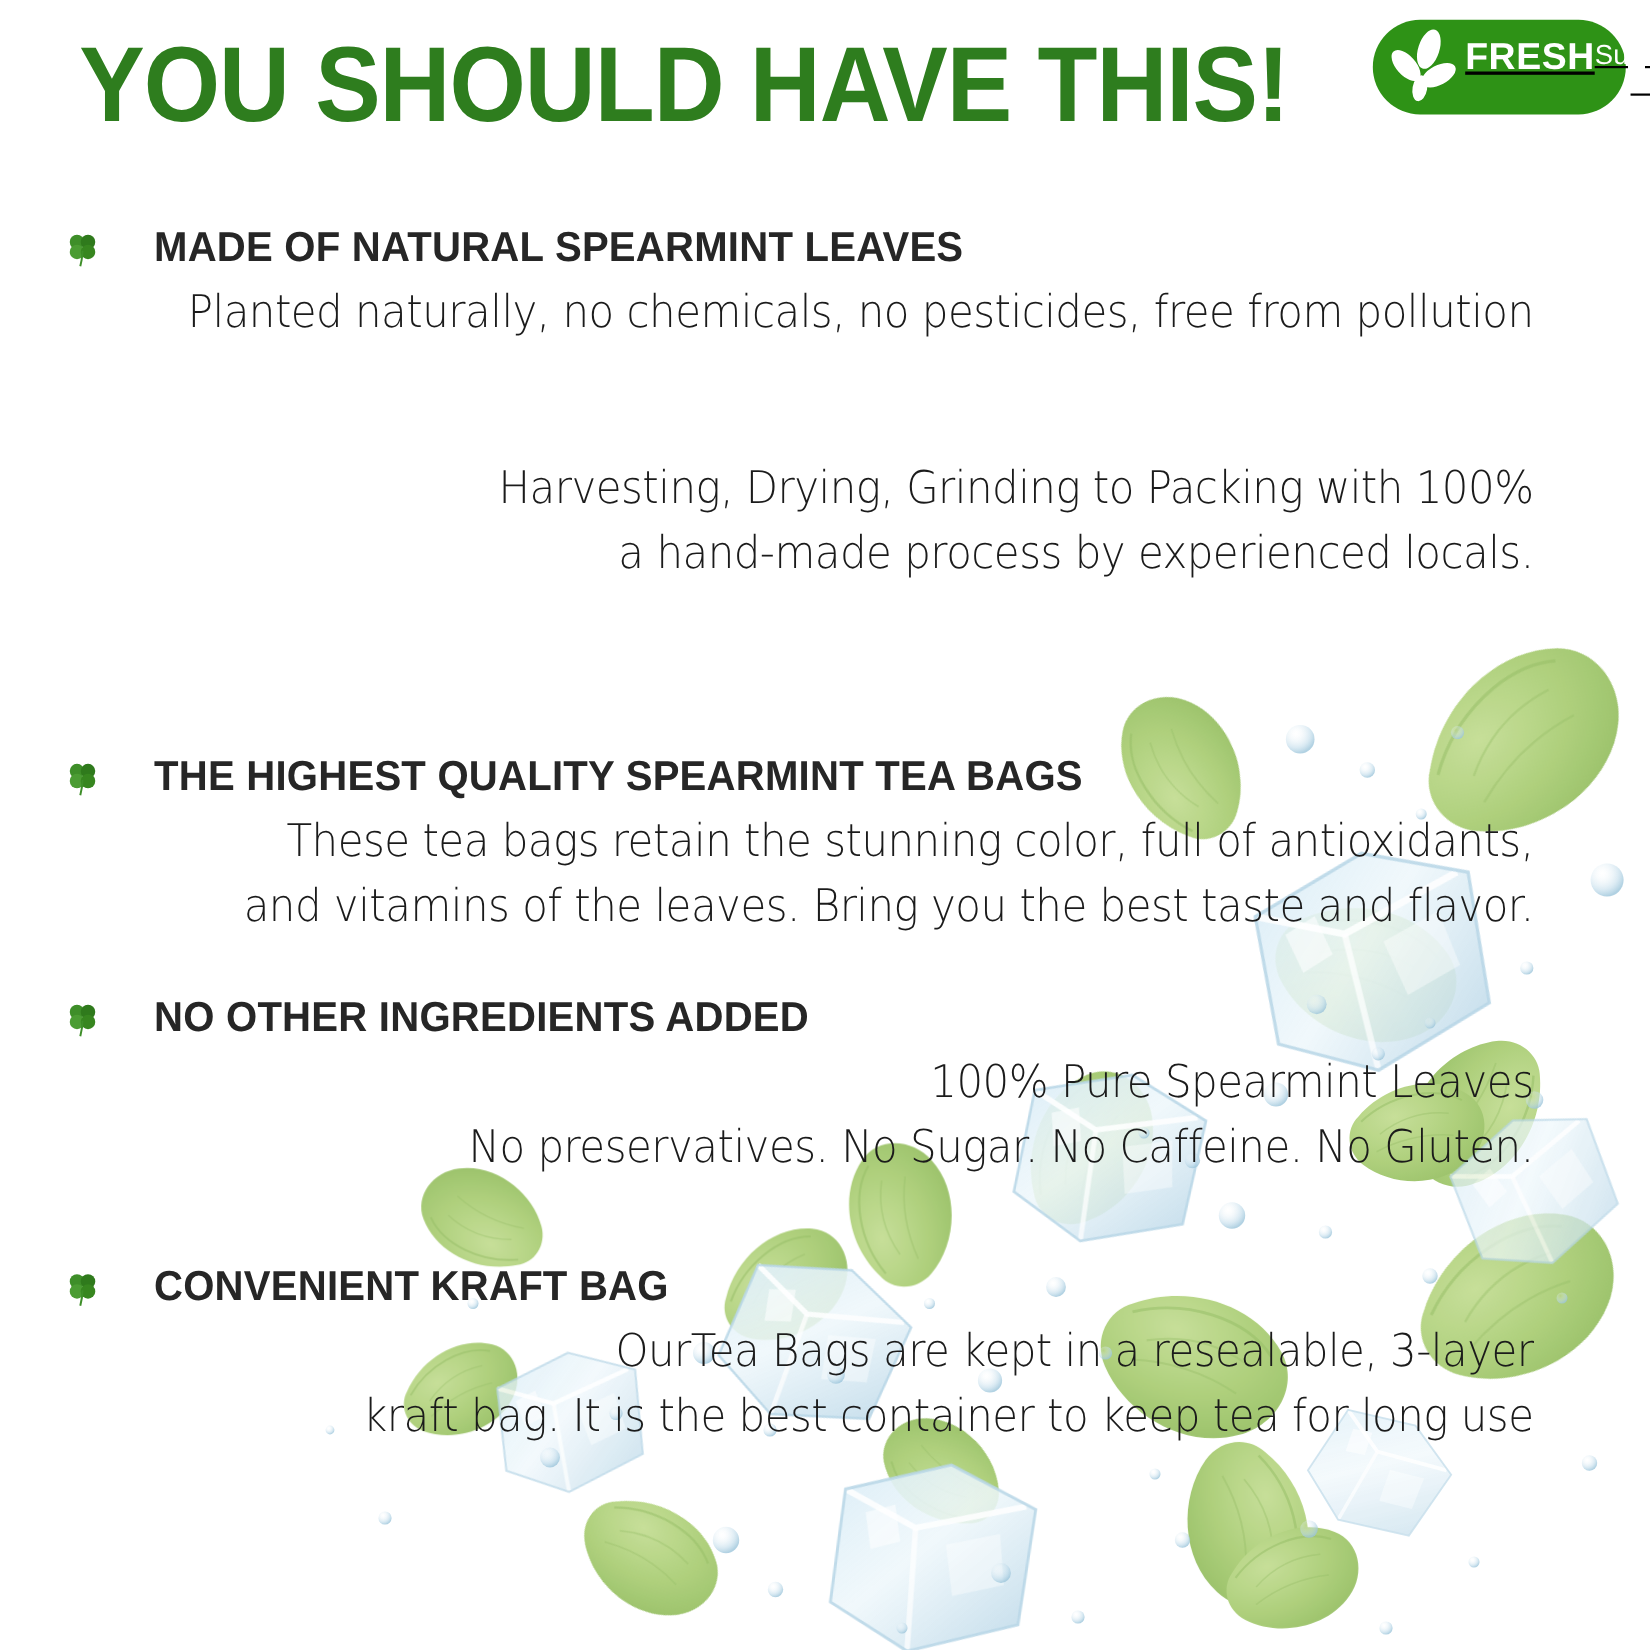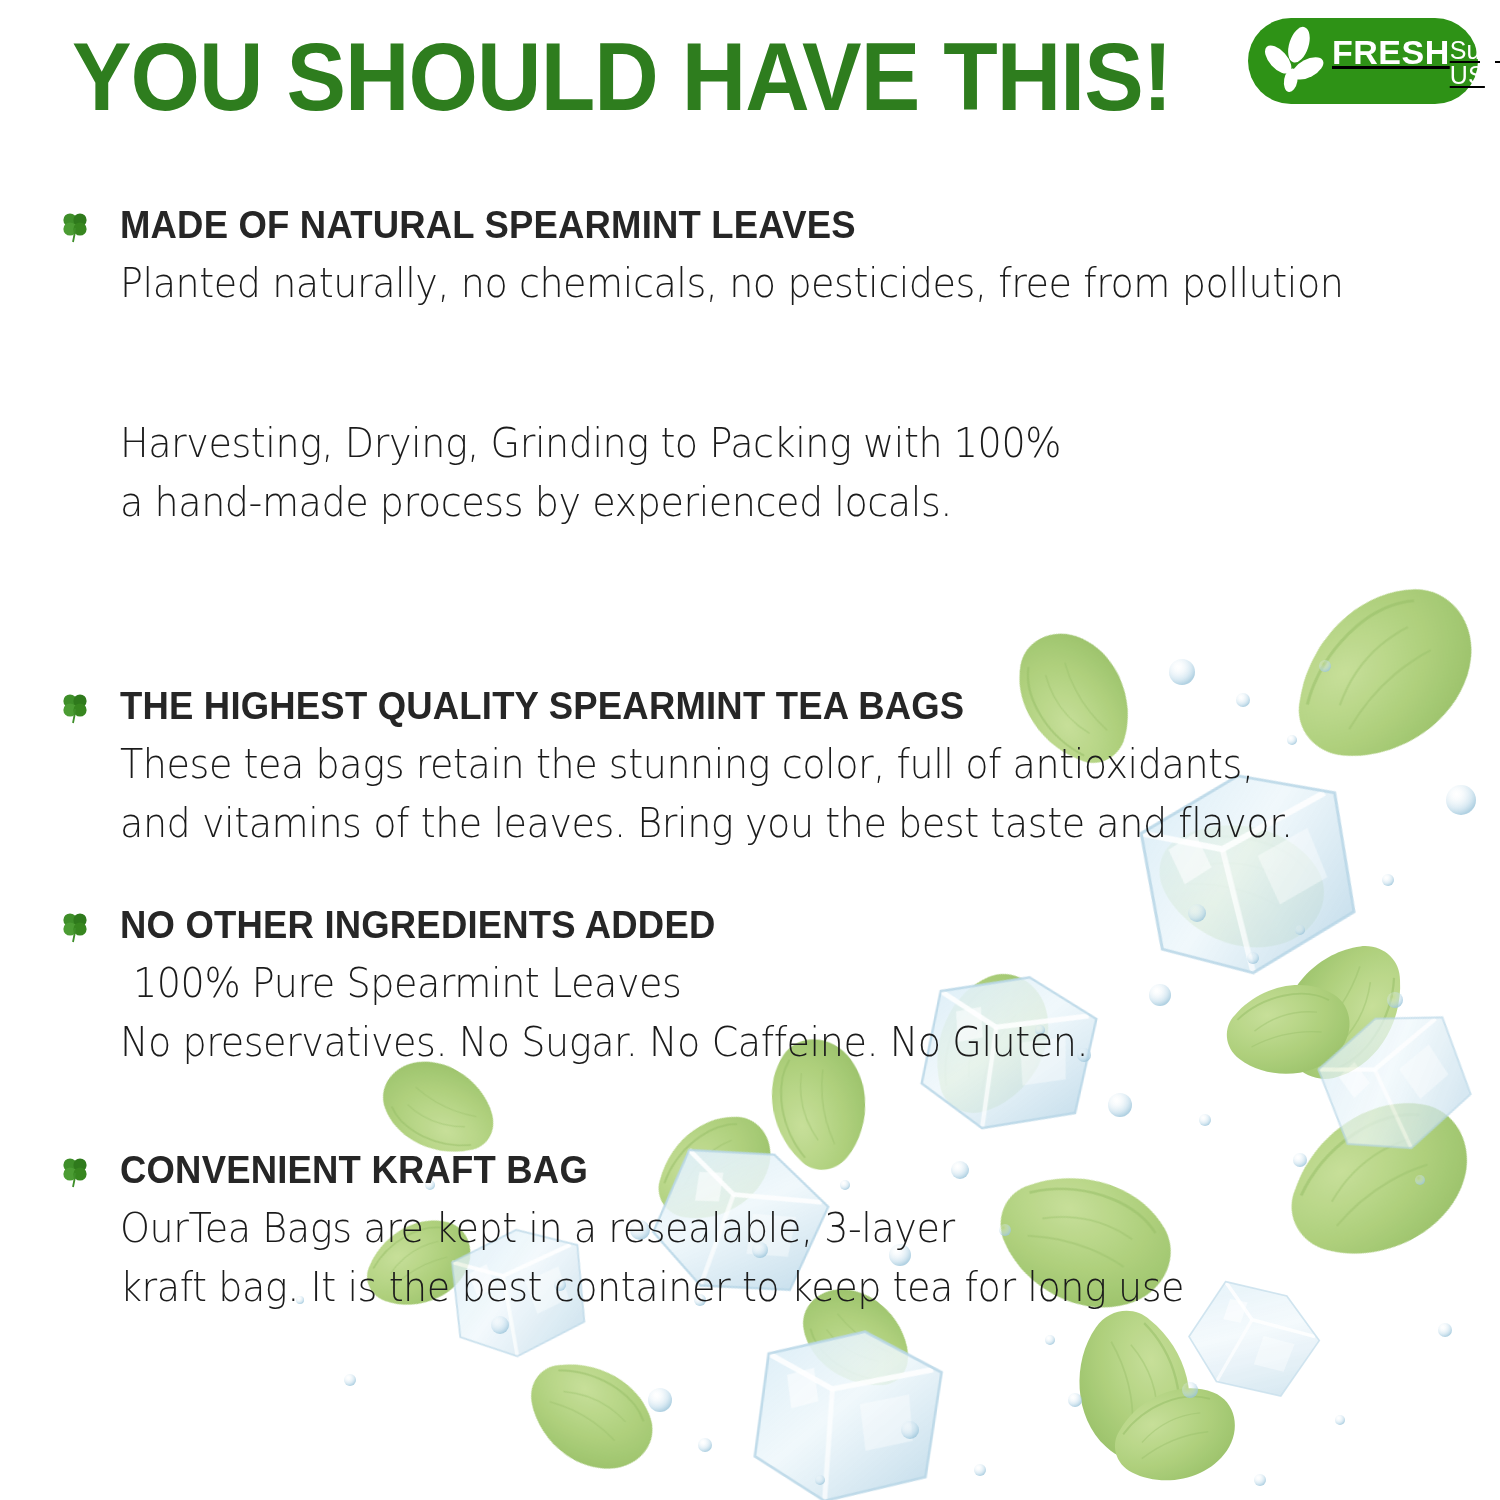--- a/index.html
+++ b/index.html
@@ -7,20 +7,21 @@
     width:1500px;height:1500px;
     background:#ffffff;
     font-family:"Liberation Sans",sans-serif;
     overflow:hidden;
   }
   .page{
     position:relative;
     width:1500px;height:1500px;
     background:#ffffff;
     overflow:hidden;
+    text-align:right;
   }
 
   
   .bg-art{
     position:absolute;
     left:0;top:0;
     width:1500px;height:1500px;
     pointer-events:none;
     z-index:0;
   }
@@ -89,20 +90,21 @@
     z-index:4;
   }
   .feature{
     position:absolute;
     left:60px;
     width:1430px;
   }
   .feature-head{
     display:flex;
     align-items:flex-start;
+    gap:20px;
   }
   .clover{
     width:30px;height:32px;
     flex:0 0 auto;
     margin-top:6px;
   }
   .feature-title{
     margin-left:30px;
     color:#262626;
     font-family:"Liberation Sans Narrow","Liberation Sans",sans-serif;

